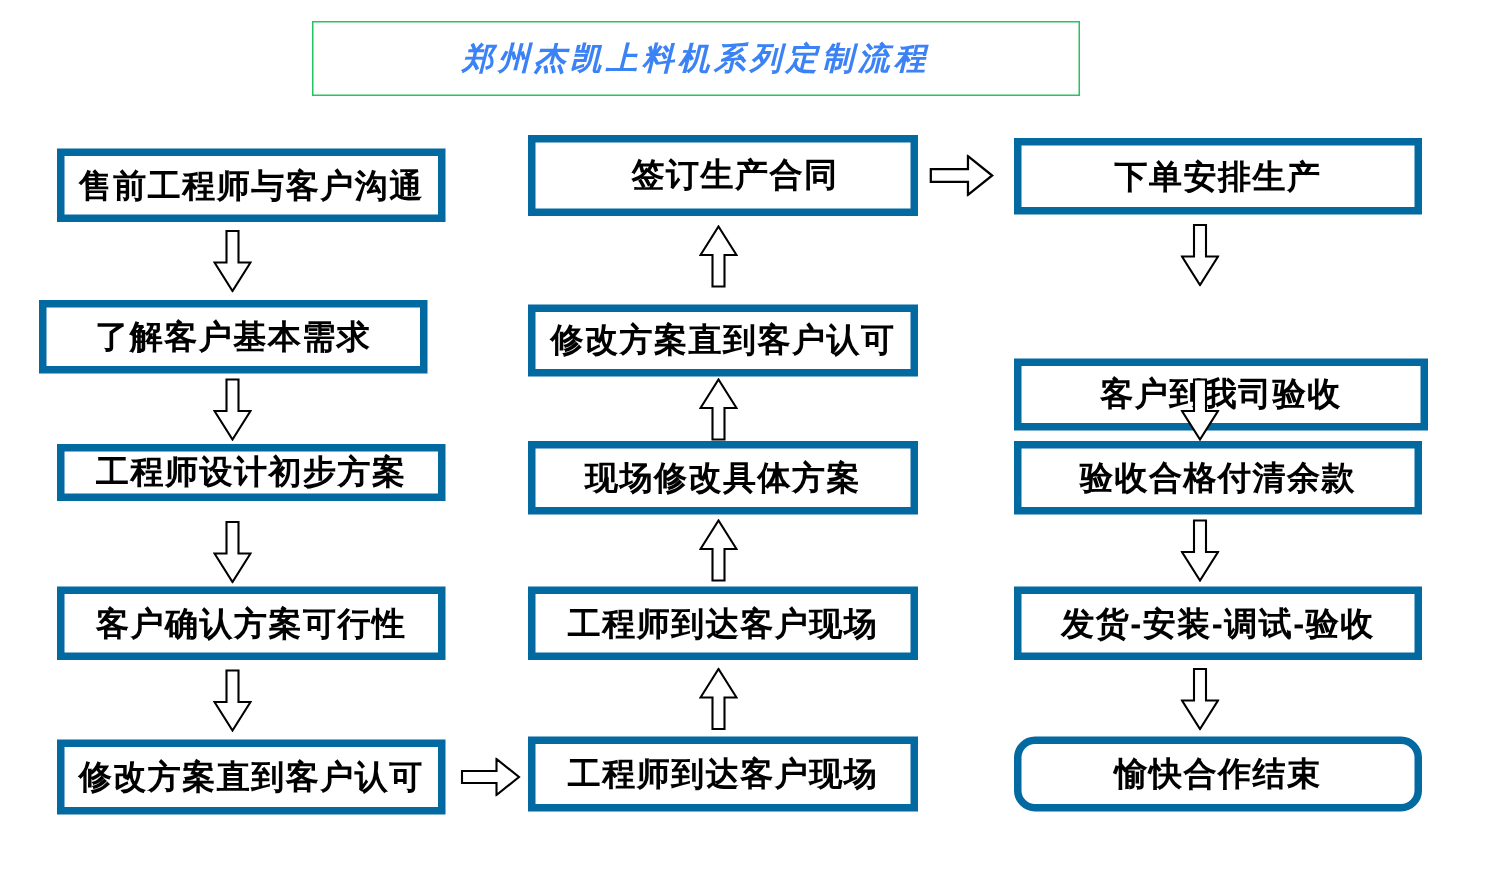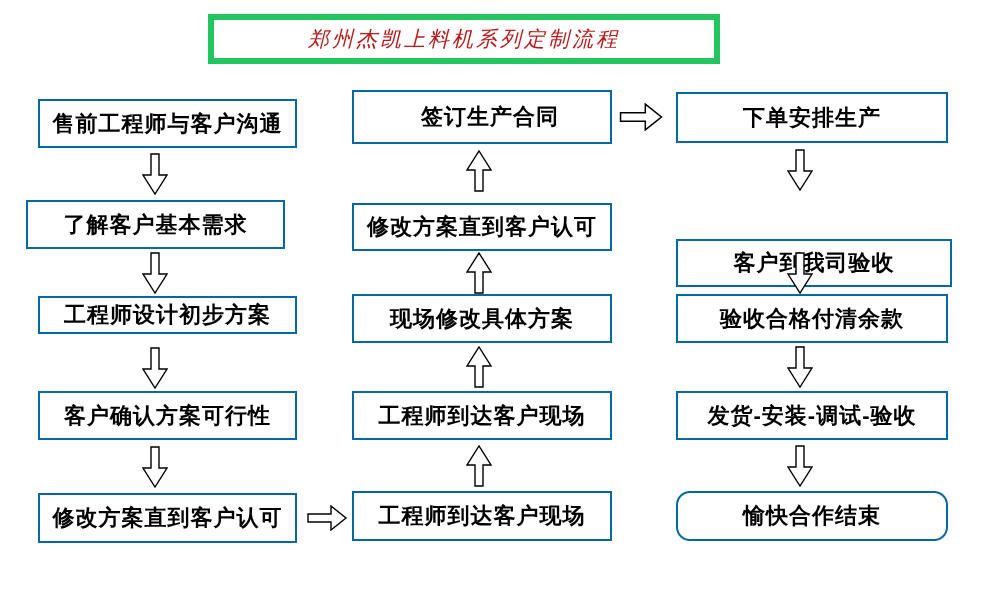--- a/index.html
+++ b/index.html
@@ -7,36 +7,36 @@
   body { font-family: "Liberation Sans", "DejaVu Sans", sans-serif; }
   .canvas {
     position: relative;
     width: 1000px;
     height: 592px;
     background: #ffffff;
     overflow: hidden;
   }
   .title-box {
     position: absolute;
-    border: 6px solid #22c55e;
+    border: 1px solid #22c55e;
     background: #fff;
     display: flex;
     align-items: center;
     justify-content: center;
     font-family: "Liberation Serif", "DejaVu Serif", serif;
-    font-weight: normal;
+    font-weight: bold;
     font-style: italic;
     font-size: 21px;
     letter-spacing: 3px;
-    color: #b91c1c;
+    color: #3b82f6;
     white-space: nowrap;
   }
   .node {
     position: absolute;
-    border: 2px solid #0369a1;
+    border: 5px solid #0369a1;
     background: #fff;
     display: flex;
     align-items: center;
     justify-content: center;
     font-weight: bold;
     font-size: 22px;
     letter-spacing: 1px;
     color: #000;
     white-space: nowrap;
   }

